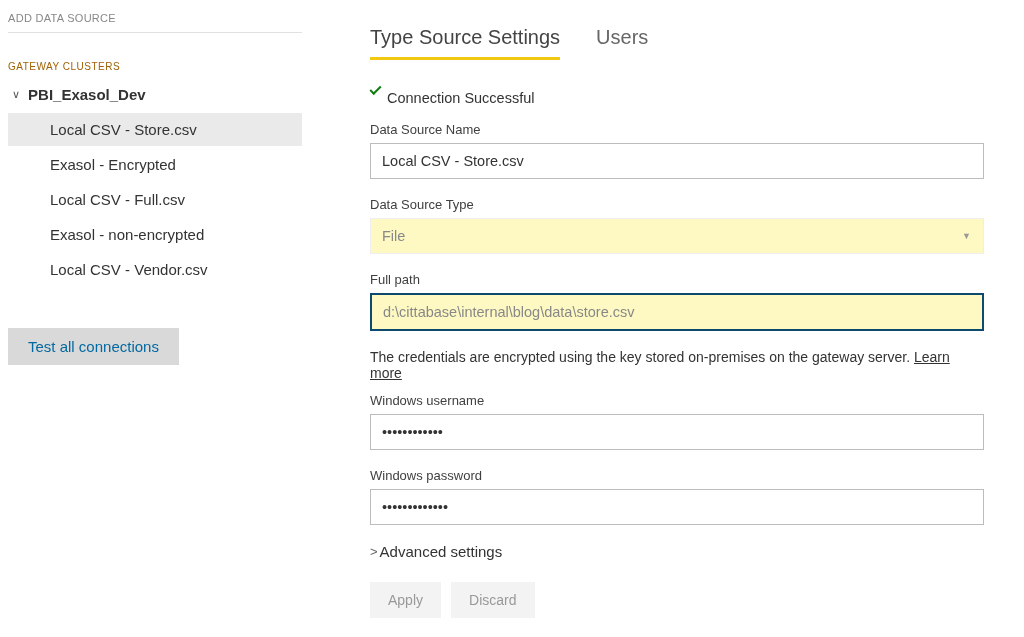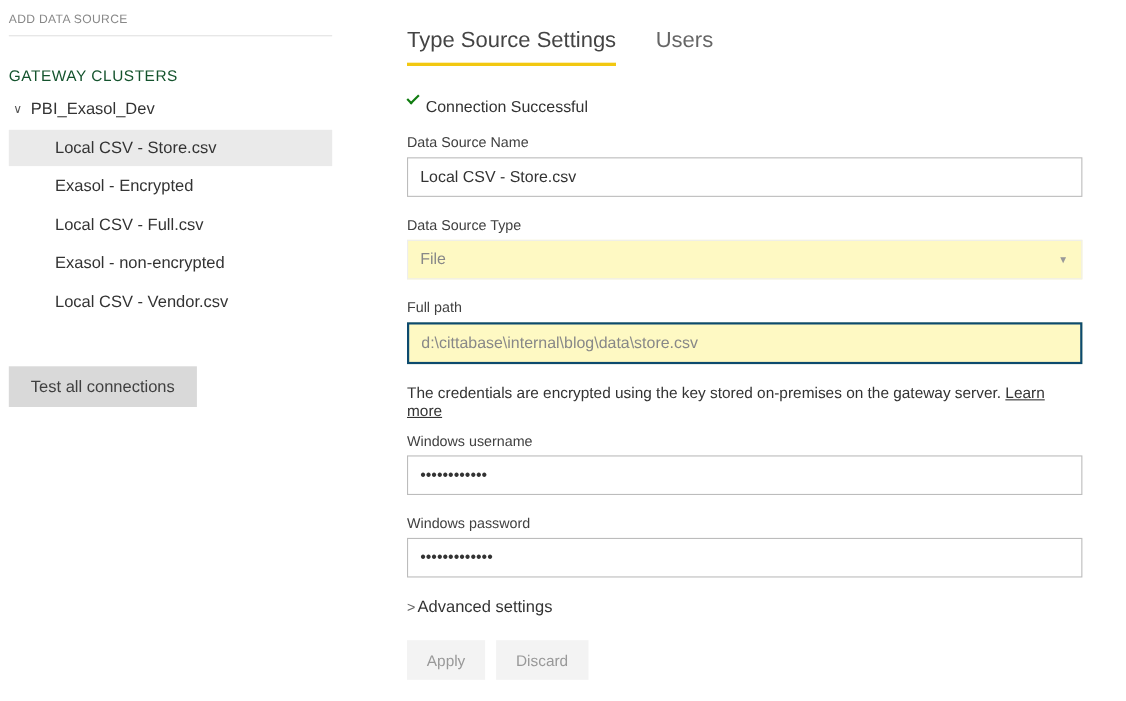--- a/index.html
+++ b/index.html
@@ -17,46 +17,46 @@
     .sidebar { width: 310px; padding: 8px 8px 0 8px; }
     .add-ds-header {
       font-size: 11px;
       color: #888;
       letter-spacing: .3px;
       padding: 4px 0 8px 0;
       border-bottom: 1px solid #e1e1e1;
       margin-bottom: 28px;
     }
     .section-title {
-      font-size: 14px;
-      color: #14532d;
+      font-size: 10px;
+      color: #a16207;
       letter-spacing: .5px;
       margin-bottom: 10px;
     }
     .tree-root {
       display: flex;
       align-items: center;
       gap: 8px;
       padding: 4px 0 4px 4px;
     }
     .tree-root .chev { font-size: 11px; color: #555; }
-    .tree-root span.nm { color: #333; font-size: 15px; }
+    .tree-root span.nm { color: #333; font-size: 15px; font-weight: bold; }
     .ds-list { margin-top: 6px; }
     .ds-item {
       padding: 8px 10px 8px 42px;
       font-size: 15px;
       color: #333;
       cursor: pointer;
       margin-bottom: 2px;
     }
     .ds-item.selected { background: #eaeaea; }
     .test-btn {
       margin-top: 40px;
       background: #d9d9d9;
-      color: #404040;
+      color: #0369a1;
       border: none;
       padding: 10px 20px;
       font-size: 15px;
       cursor: pointer;
     }
 
     
     .main { flex: 1; padding: 26px 40px 0 60px; }
     .tabs { display: flex; gap: 36px; margin-bottom: 30px; }
     .tab {

